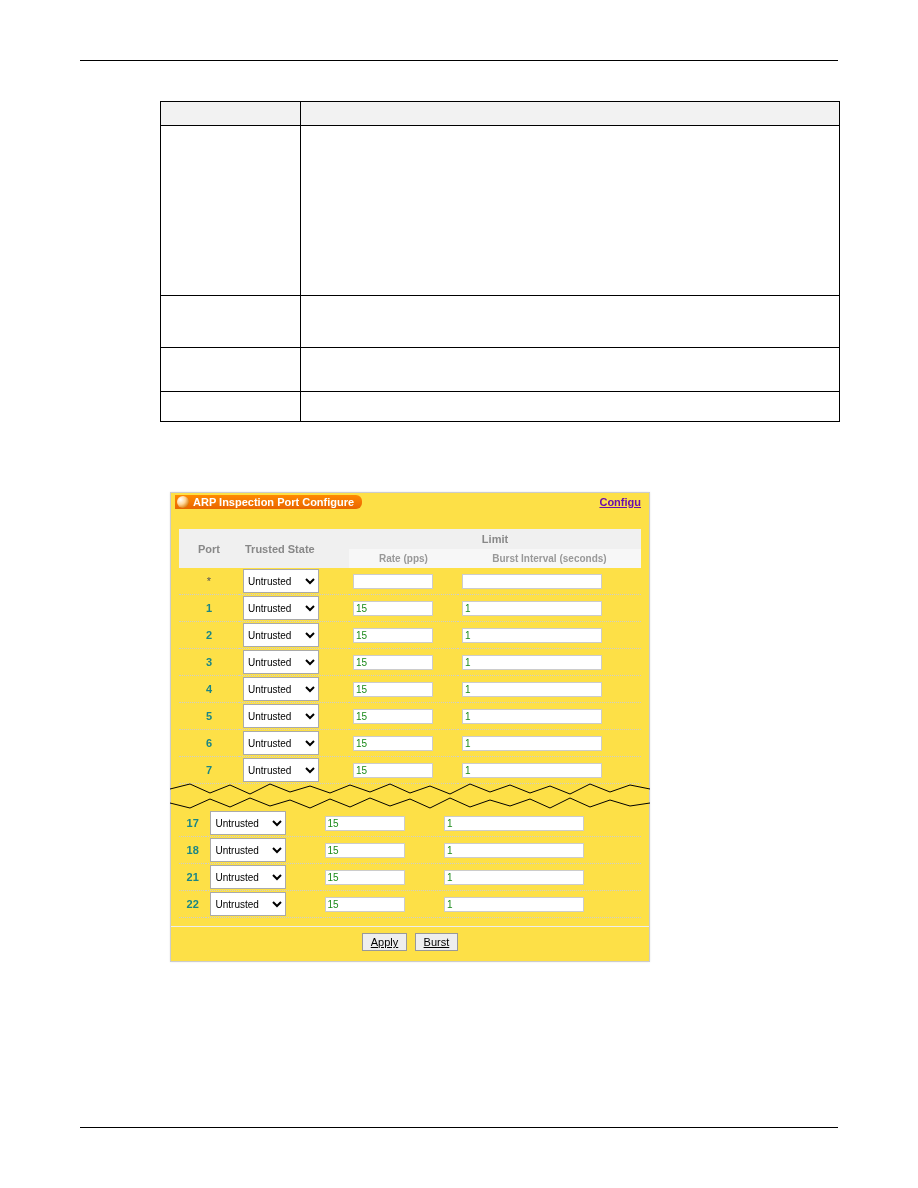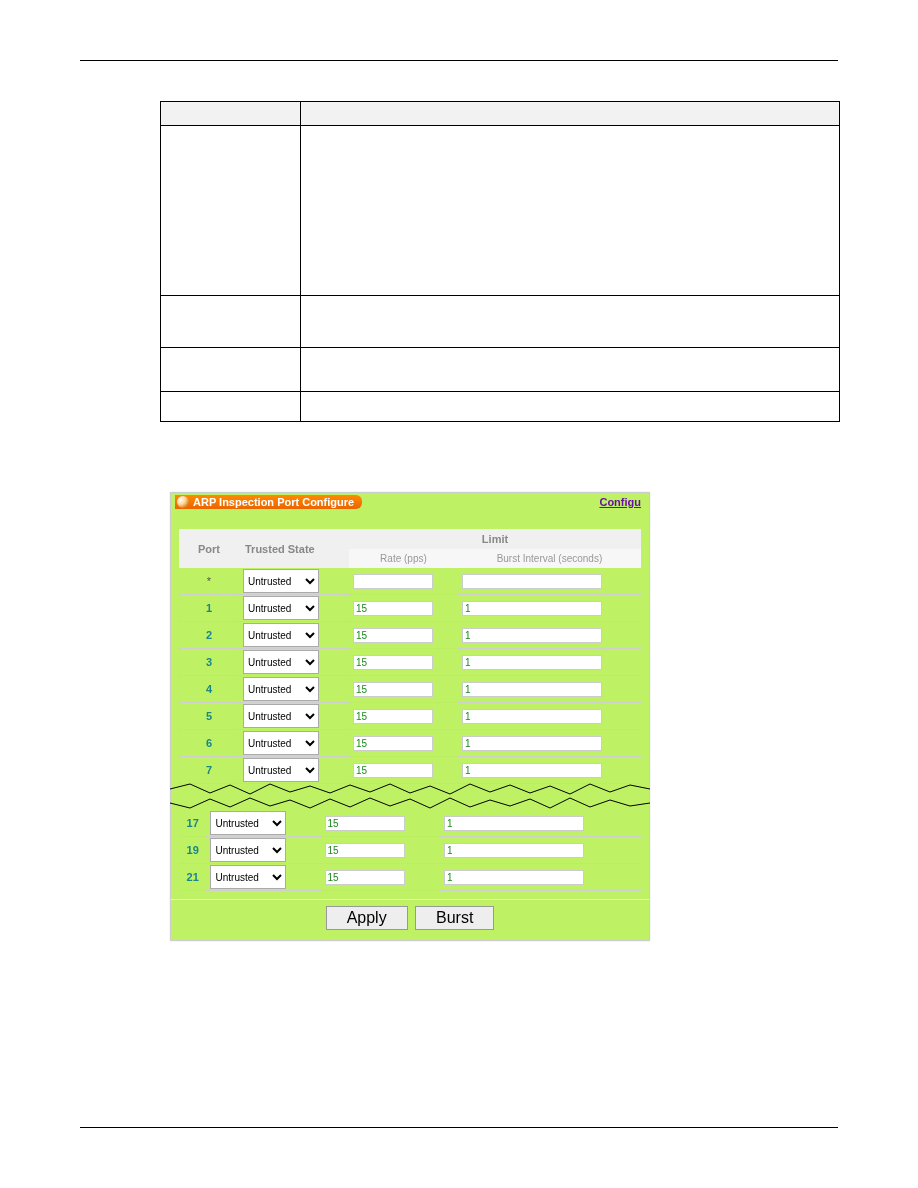--- a/index.html
+++ b/index.html
@@ -38,21 +38,21 @@
   .desc-table td.label-col { width: 140px; height: 50px; }
   .desc-table tr.r1 td { height: 170px; }
   .desc-table tr.r2 td { height: 52px; }
   .desc-table tr.r3 td { height: 44px; }
   .desc-table tr.r4 td { height: 30px; }
 
   .panel {
     width: 480px;
     margin: 70px 0 0 90px;
     border: 1px solid #ccc;
-    background: #bef264;
+    background: #fde047;
     box-shadow: 0 0 2px rgba(0,0,0,0.1);
     position: relative;
   }
   .panel-titlebar {
     padding: 2px 8px 2px 4px;
     display: flex;
     align-items: center;
     justify-content: space-between;
   }
   .titlebar-left {
@@ -97,21 +97,21 @@
     background: #f0f0f0;
     font-weight: bold;
     color: #888;
     padding: 4px;
     text-align: center;
   }
   .port-table thead th.port-h { width: 60px; margin-top: 44px; }
   .port-table thead th.ts-h { width: 110px; text-align: left; padding-left: 6px;}
   .port-table thead .sub th {
     background: #f7f7f7;
-    font-weight: normal;
+    font-weight: bold;
     font-size: 10px;
     color: #999;
   }
   .port-table tbody td {
     border-bottom: 1px dotted #ccc;
     padding: 1px 4px;
     height: 19px;
   }
   .port-table tbody td.port-col {
     text-align: center;
@@ -149,26 +149,27 @@
   .zigzag.top-z { top: 0; }
   .zigzag.bottom-z { top: 14px; }
   .zigzag svg { width: 100%; height: 14px; display: block; }
 
   .button-row {
     text-align: center;
     padding: 6px 0 10px 0;
     border-top: 1px solid #eee;
   }
   .button-row button {
-    font-size: 16px;
-    padding: 2px 20px;
+    font-size: 11px;
+    padding: 2px 8px;
     margin: 0 2px;
     border: 1px solid #999;
     background: #eee;
     cursor: pointer;
+    text-decoration: underline;
   }
 
   .bottom-rule {
     border-top: 1px solid #000;
     position: absolute;
     left: 80px; right: 80px;
     bottom: 60px;
   }
 </style>
 </head>
@@ -291,27 +292,33 @@
 
     <table class="port-table">
       <tbody id="rows-bottom">
           <tr>
             <td class="port-col">17</td>
             <td><select class="trusted-select"><option>Untrusted</option></select></td>
             <td><input class="rate-input" value="15" style=""></td>
             <td><input class="burst-input" value="1" style=""></td>
           </tr>
           <tr>
-            <td class="port-col">19</td>
+            <td class="port-col">18</td>
             <td><select class="trusted-select"><option>Untrusted</option></select></td>
             <td><input class="rate-input" value="15" style=""></td>
             <td><input class="burst-input" value="1" style=""></td>
           </tr>
           <tr>
             <td class="port-col">21</td>
+            <td><select class="trusted-select"><option>Untrusted</option></select></td>
+            <td><input class="rate-input" value="15" style=""></td>
+            <td><input class="burst-input" value="1" style=""></td>
+          </tr>
+          <tr>
+            <td class="port-col">22</td>
             <td><select class="trusted-select"><option>Untrusted</option></select></td>
             <td><input class="rate-input" value="15" style=""></td>
             <td><input class="burst-input" value="1" style=""></td>
           </tr>
         </tbody>
     </table>
   </div>
 
   <div class="button-row">
     <button>Apply</button>

